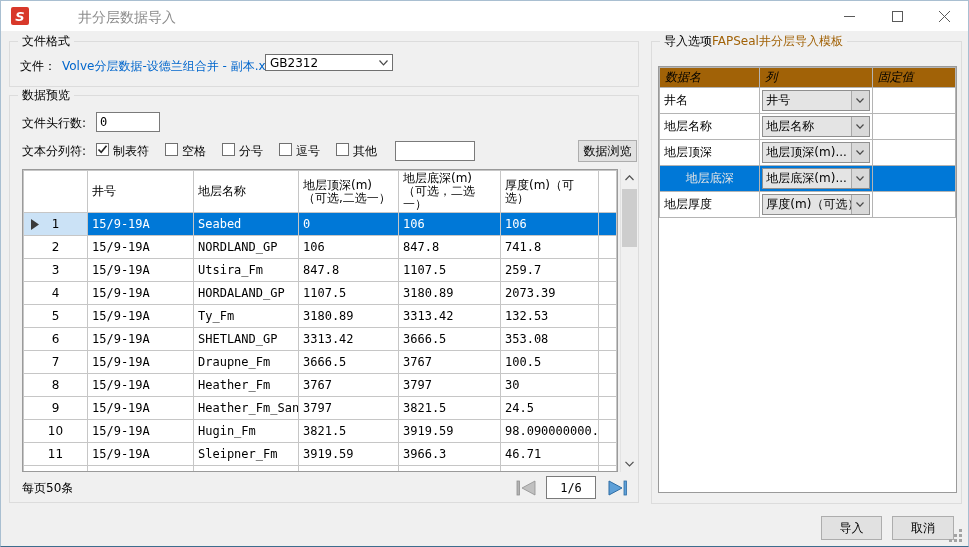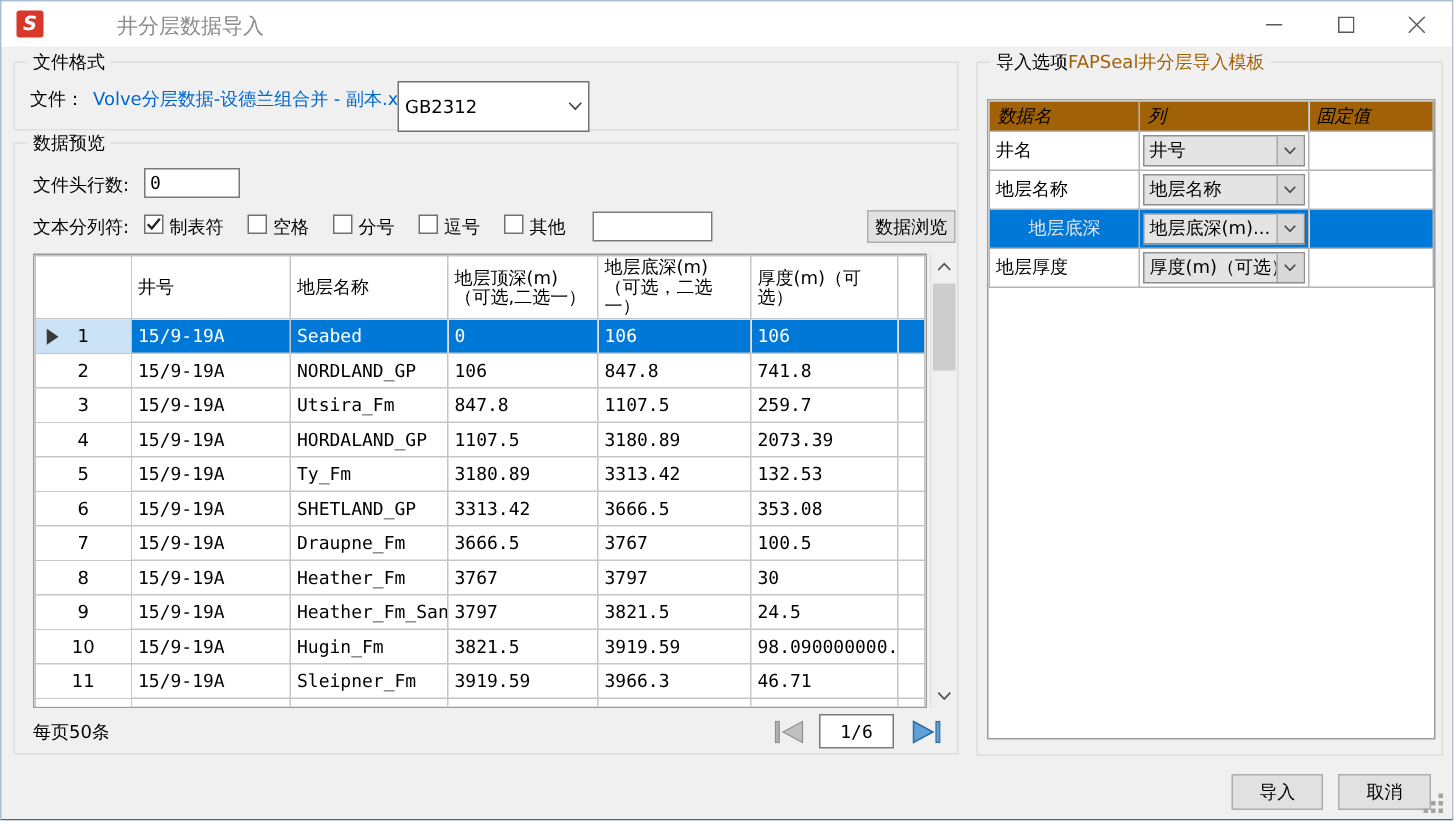--- a/index.html
+++ b/index.html
@@ -19,21 +19,21 @@
   
   .group{position:absolute;border:1px solid #dcdcdc;box-sizing:border-box;}
   .legend{position:absolute;top:-9px;left:8px;background:#f0f0f0;padding:0 4px;white-space:nowrap;}
   .legend .link{color:#a16207;cursor:pointer;}
   .g-file{left:8px;top:40px;width:630px;height:46px;}
   .g-preview{left:8px;top:94px;width:630px;height:408px;}
   .g-import{left:650px;top:40px;width:311px;height:463px;}
   
   .file-label{position:absolute;left:10px;top:16px;}
   .file-name{position:absolute;left:52px;top:16px;width:204px;color:#0066cc;white-space:nowrap;overflow:hidden;}
-  .combo{position:absolute;left:255px;top:12px;width:128px;height:34px;box-sizing:border-box;
+  .combo{position:absolute;left:255px;top:12px;width:128px;height:17px;box-sizing:border-box;
     background:#fff;border:1px solid #707070;display:flex;align-items:center;}
   .combo-text{flex:1;padding-left:4px;white-space:nowrap;overflow:hidden;}
   .combo-arrow{width:18px;display:flex;align-items:center;justify-content:center;}
   
   .lbl-hdr-rows{position:absolute;left:12px;top:19px;}
   .inp{box-sizing:border-box;background:#fff;border:1px solid #7a7a7a;font:12px "DejaVu Sans Mono","Liberation Mono",monospace;padding:0 3px;outline:none;}
   .hdr-rows-input{position:absolute;left:86px;top:16px;width:64px;height:20px;}
   .lbl-delims{position:absolute;left:12px;top:47px;}
   .delim-row{position:absolute;left:86px;top:44px;height:22px;display:flex;align-items:center;}
   .chk{display:flex;margin-right:16px;cursor:default;}
@@ -372,20 +372,34 @@
                   <span class="map-combo-text">地层名称</span>
                   <span class="map-combo-arrow">
                     <svg width="8" height="5" viewBox="0 0 8 5">
                       <polyline points="0.5,0.5 4,4.2 7.5,0.5" fill="none" stroke="#4a4a4a" stroke-width="1.2"></polyline>
                     </svg>
                   </span>
                 </div>
               </td>
               <td class="fixed-cell"></td>
             </tr>
+            <tr>
+              <td class="name-cell">地层顶深</td>
+              <td class="combo-cell">
+                <div class="map-combo">
+                  <span class="map-combo-text">地层顶深(m)...</span>
+                  <span class="map-combo-arrow">
+                    <svg width="8" height="5" viewBox="0 0 8 5">
+                      <polyline points="0.5,0.5 4,4.2 7.5,0.5" fill="none" stroke="#4a4a4a" stroke-width="1.2"></polyline>
+                    </svg>
+                  </span>
+                </div>
+              </td>
+              <td class="fixed-cell"></td>
+            </tr>
             <tr class="selected">
               <td class="name-cell">地层底深</td>
               <td class="combo-cell">
                 <div class="map-combo">
                   <span class="map-combo-text">地层底深(m)...</span>
                   <span class="map-combo-arrow">
                     <svg width="8" height="5" viewBox="0 0 8 5">
                       <polyline points="0.5,0.5 4,4.2 7.5,0.5" fill="none" stroke="#4a4a4a" stroke-width="1.2"></polyline>
                     </svg>
                   </span>

